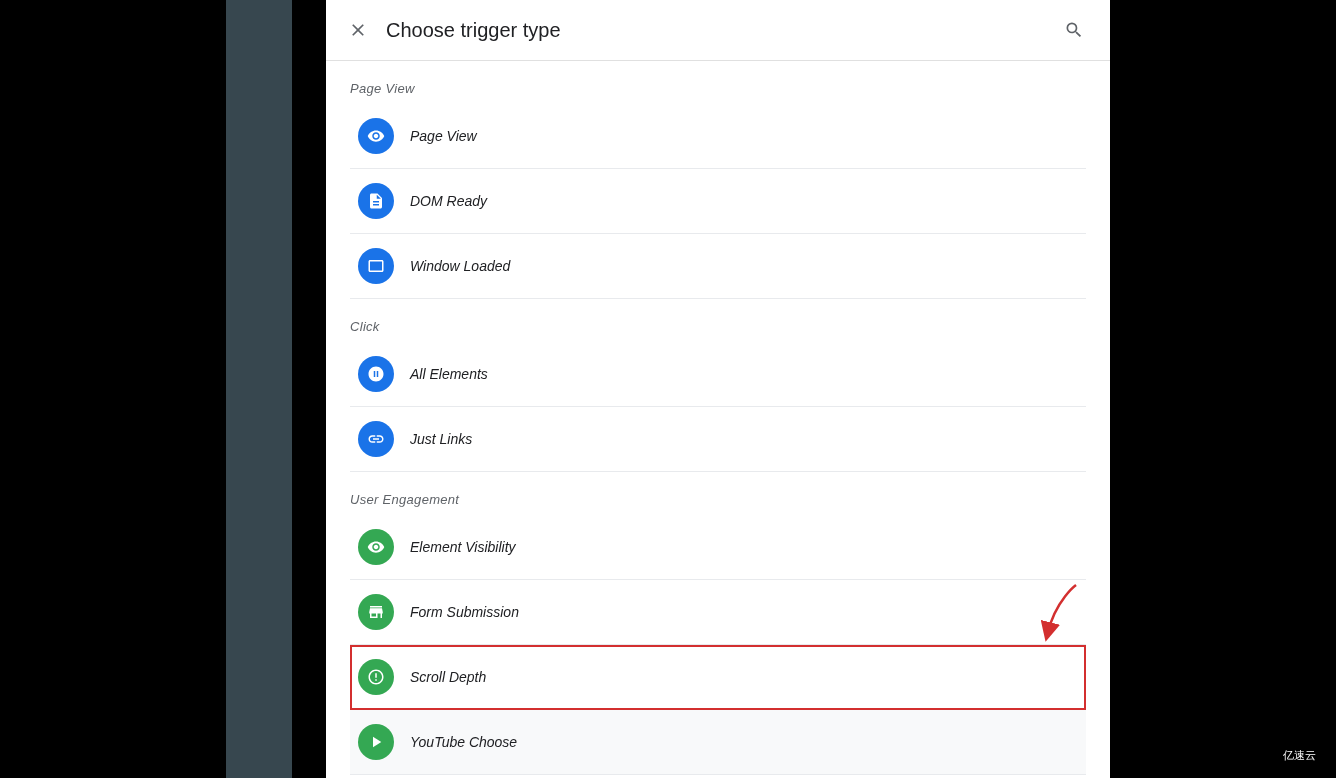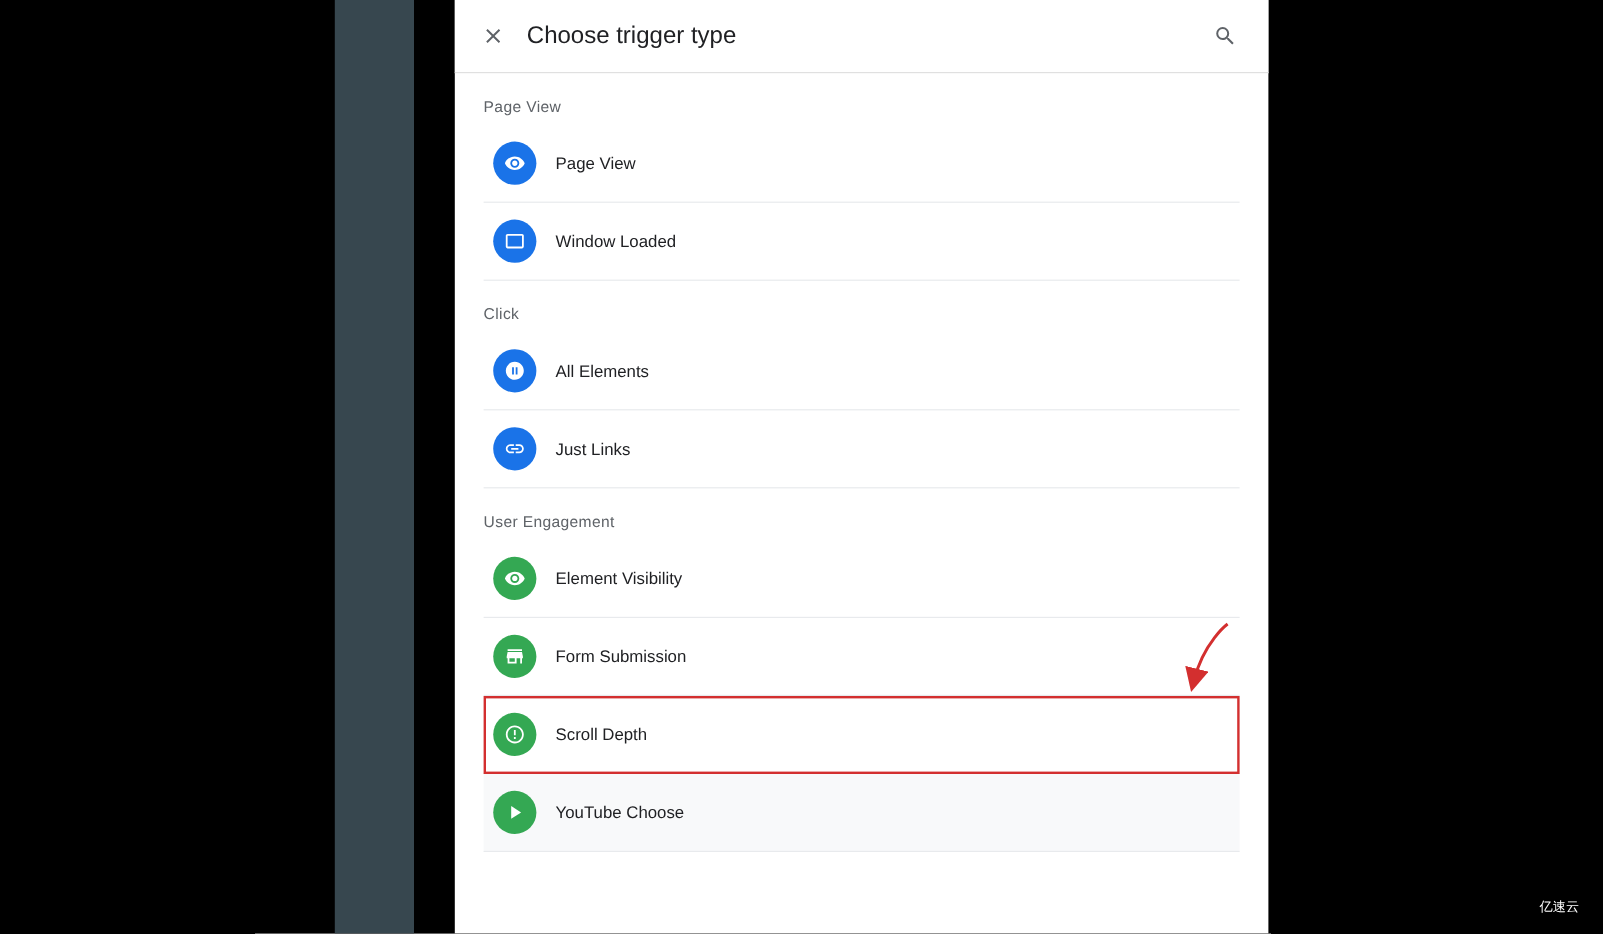--- a/index.html
+++ b/index.html
@@ -8,21 +8,21 @@
       width: 1336px;
       height: 778px;
       overflow: hidden;
       font-family: 'Arial', sans-serif;
       display: flex;
       align-items: center;
       justify-content: center;
     }
 
     .modal-container {
-      width: 678px;
+      width: 784px;
       height: 778px;
       background: #fff;
       display: flex;
       flex-direction: column;
       position: relative;
       margin-left: 34px;
     }
 
     .modal-header {
       display: flex;
@@ -63,20 +63,21 @@
       align-items: center;
       justify-content: center;
       cursor: pointer;
       color: #5f6368;
     }
 
     .modal-body {
       flex: 1;
       overflow-y: auto;
       padding: 0 24px;
+      font-style: italic;
     }
 
     .section-header {
       font-size: 13px;
       font-weight: 500;
       color: #5f6368;
       padding: 20px 0 8px 0;
       letter-spacing: 0.3px;
     }
 
@@ -184,20 +185,28 @@
 
       <div class="trigger-item">
         <div class="icon-circle icon-blue">
           <svg class="icon-svg" viewBox="0 0 24 24" fill="white">
             <path d="M12 4.5C7 4.5 2.73 7.61 1 12c1.73 4.39 6 7.5 11 7.5s9.27-3.11 11-7.5c-1.73-4.39-6-7.5-11-7.5zM12 17c-2.76 0-5-2.24-5-5s2.24-5 5-5 5 2.24 5 5-2.24 5-5 5zm0-8c-1.66 0-3 1.34-3 3s1.34 3 3 3 3-1.34 3-3-1.34-3-3-3z"></path>
           </svg>
         </div>
         <span class="trigger-label">Page View</span>
       </div>
 
+      <div class="trigger-item">
+        <div class="icon-circle icon-blue">
+          <svg class="icon-svg" viewBox="0 0 24 24" fill="white">
+            <path d="M14 2H6c-1.1 0-2 .9-2 2v16c0 1.1.9 2 2 2h12c1.1 0 2-.9 2-2V8l-6-6zm2 16H8v-2h8v2zm0-4H8v-2h8v2zm-3-5V3.5L18.5 9H13z"></path>
+          </svg>
+        </div>
+        <span class="trigger-label">DOM Ready</span>
+      </div>
 
       <div class="trigger-item">
         <div class="icon-circle icon-blue">
           <svg class="icon-svg" viewBox="0 0 24 24" fill="white">
             <path d="M20 4H4c-1.1 0-2 .9-2 2v12c0 1.1.9 2 2 2h16c1.1 0 2-.9 2-2V6c0-1.1-.9-2-2-2zm0 14H4V6h16v12z"></path>
           </svg>
         </div>
         <span class="trigger-label">Window Loaded</span>
       </div>
 

